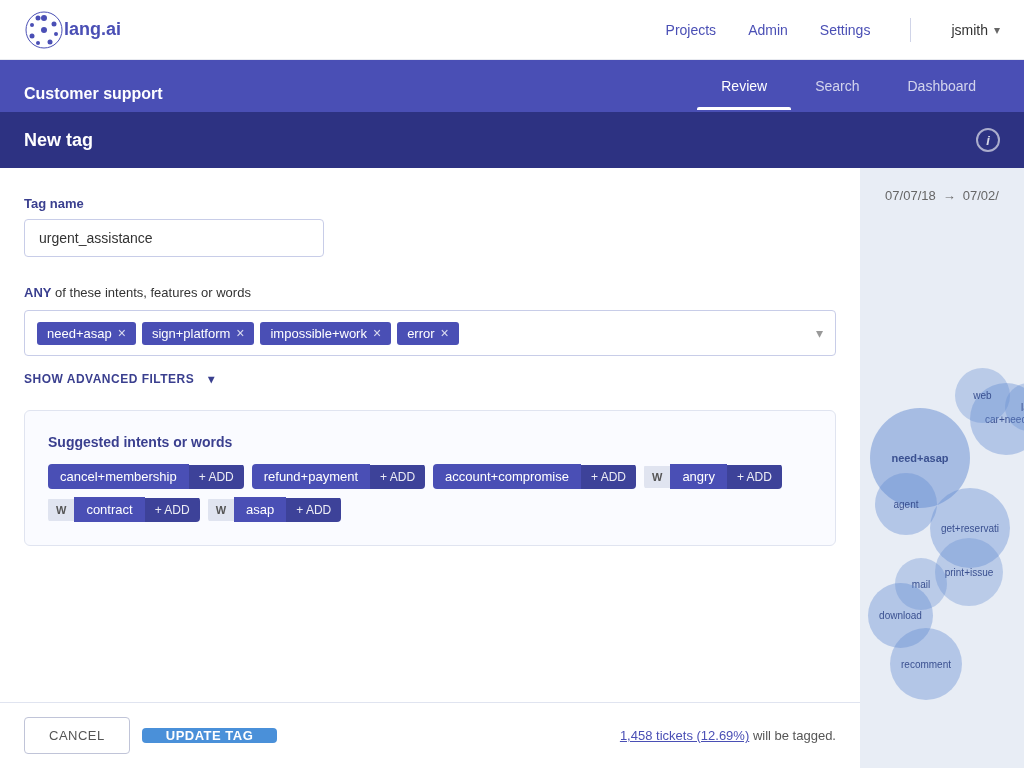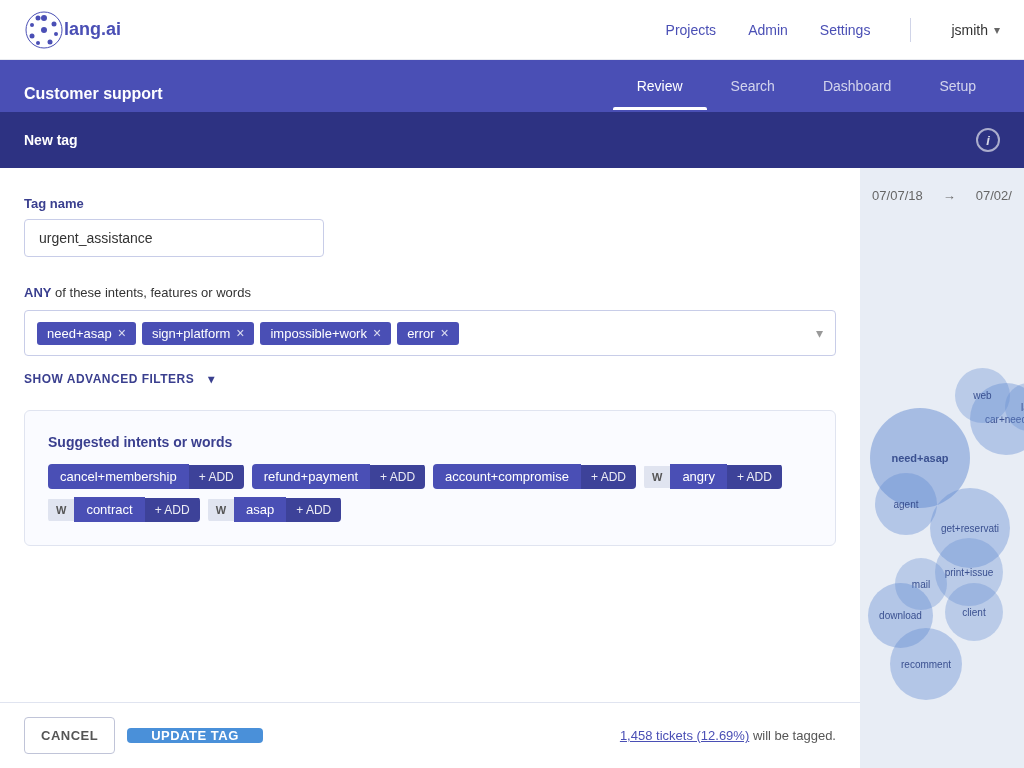--- a/index.html
+++ b/index.html
@@ -106,21 +106,21 @@
     
     .page-header {
       background: #2d3282;
       padding: 16px 24px;
       display: flex;
       align-items: center;
       justify-content: space-between;
     }
     .page-title {
       color: #fff;
-      font-size: 14px;
+      font-size: 18px;
       font-weight: 600;
     }
     .info-icon {
       width: 24px;
       height: 24px;
       border: 2px solid rgba(255,255,255,0.6);
       border-radius: 50%;
       display: flex;
       align-items: center;
       justify-content: center;
@@ -317,27 +317,27 @@
       left: 0;
       width: 860px;
       background: #fff;
       border-top: 1px solid #e0e4f0;
       padding: 14px 24px;
       display: flex;
       align-items: center;
       gap: 12px;
     }
     .btn-cancel {
-      padding: 10px 16px;
+      padding: 10px 24px;
       border: 1px solid #c0c4d8;
       border-radius: 4px;
       background: #fff;
       color: #555;
       font-size: 13px;
-      font-weight: 700;
+      font-weight: 400;
       cursor: pointer;
       letter-spacing: 0.5px;
     }
     .btn-update {
       padding: 0 24px;
       border: none;
       border-radius: 4px;
       background: #4a90d9;
       color: #fff;
       font-size: 13px;
@@ -356,21 +356,21 @@
       cursor: pointer;
     }
     .date-row {
       position: absolute;
       top: 20px;
       left: 0;
       right: 0;
       display: flex;
       align-items: center;
       justify-content: center;
-      gap: 20px;
+      gap: 7px;
       font-size: 13px;
       color: #666;
     }
   </style>
 </head>
 <body>
 
 <nav class="top-nav">
   <div class="logo-area">
     <svg class="logo-icon" viewBox="0 0 40 40">
@@ -398,21 +398,20 @@
     </div>
   </div>
 </nav>
 
 <nav class="section-nav">
   <span class="section-title">Customer support</span>
   <div class="section-tabs">
     <a class="section-tab active">Review</a>
     <a class="section-tab">Search</a>
     <a class="section-tab">Dashboard</a>
-    <a class="section-tab">Setup</a>
   </div>
 </nav>
 
 <div class="page-header">
   <span class="page-title">New tag</span>
   <div class="info-icon">
     <span>i</span>
   </div>
 </div>
 
@@ -520,17 +519,16 @@
 
       <div style="position:absolute; top:200px; left:10px; width:100px; height:100px; border-radius:50%; background:rgba(100,140,210,0.5); display:flex; align-items:center; justify-content:center; font-size:11px; color:#3a5090; font-weight:600; text-align:center; padding:8px;">need+asap</div>
       <div style="position:absolute; top:175px; left:110px; width:72px; height:72px; border-radius:50%; background:rgba(100,140,210,0.4); display:flex; align-items:center; justify-content:center; font-size:10px; color:#3a5090; text-align:center;">car+need</div>
       <div style="position:absolute; top:160px; left:95px; width:55px; height:55px; border-radius:50%; background:rgba(100,140,210,0.35); display:flex; align-items:center; justify-content:center; font-size:10px; color:#3a5090;">web</div>
       <div style="position:absolute; top:175px; left:145px; width:48px; height:48px; border-radius:50%; background:rgba(100,140,210,0.35); display:flex; align-items:center; justify-content:center; font-size:10px; color:#3a5090;">late</div>
       <div style="position:absolute; top:265px; left:15px; width:62px; height:62px; border-radius:50%; background:rgba(100,140,210,0.4); display:flex; align-items:center; justify-content:center; font-size:10px; color:#3a5090;">agent</div>
       <div style="position:absolute; top:280px; left:70px; width:80px; height:80px; border-radius:50%; background:rgba(100,140,210,0.4); display:flex; align-items:center; justify-content:center; font-size:10px; color:#3a5090; text-align:center; padding:6px;">get+reservati</div>
       <div style="position:absolute; top:330px; left:75px; width:68px; height:68px; border-radius:50%; background:rgba(100,140,210,0.35); display:flex; align-items:center; justify-content:center; font-size:10px; color:#3a5090; text-align:center;">print+issue</div>
       <div style="position:absolute; top:350px; left:35px; width:52px; height:52px; border-radius:50%; background:rgba(100,140,210,0.35); display:flex; align-items:center; justify-content:center; font-size:10px; color:#3a5090;">mail</div>
       <div style="position:absolute; top:375px; left:8px; width:65px; height:65px; border-radius:50%; background:rgba(100,140,210,0.4); display:flex; align-items:center; justify-content:center; font-size:10px; color:#3a5090;">download</div>
-      <div style="position:absolute; top:375px; left:85px; width:58px; height:58px; border-radius:50%; background:rgba(100,140,210,0.35); display:flex; align-items:center; justify-content:center; font-size:10px; color:#3a5090;">client</div>
       <div style="position:absolute; top:420px; left:30px; width:72px; height:72px; border-radius:50%; background:rgba(100,140,210,0.4); display:flex; align-items:center; justify-content:center; font-size:10px; color:#3a5090;">recomment</div>
     </div>
   </div>
 </div>
 
 </body></html>

